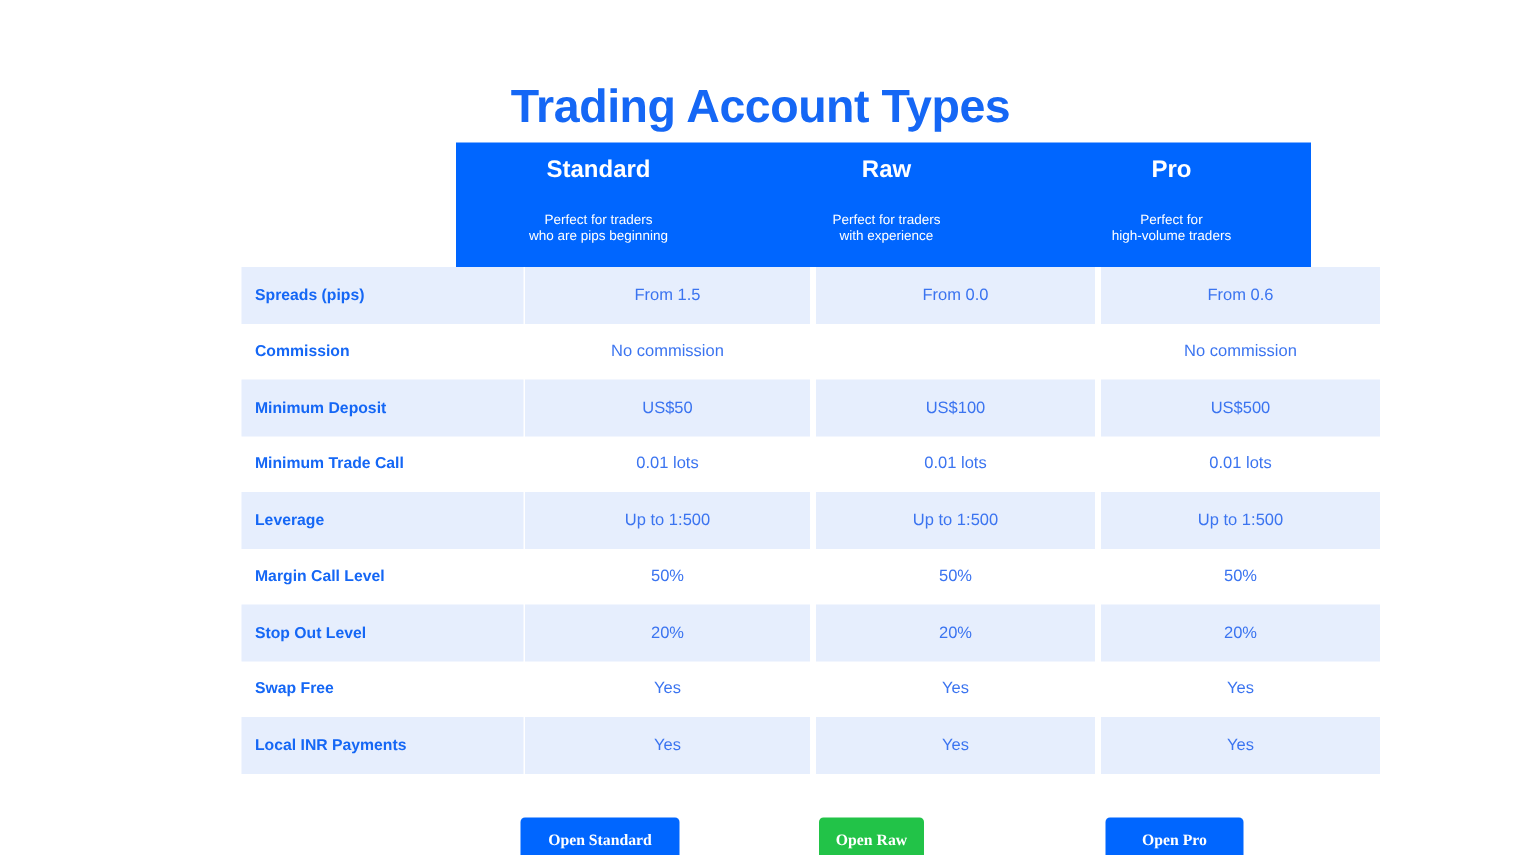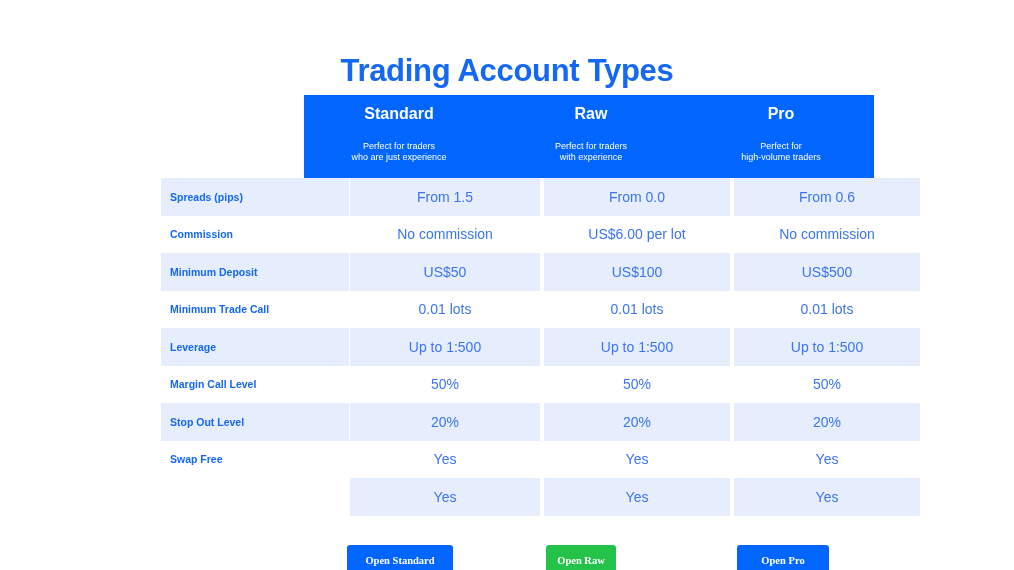--- a/index.html
+++ b/index.html
@@ -108,21 +108,21 @@
   }
   .cell.label {
     justify-content: flex-start;
     padding-left: 9px;
     font-size: 10.5px;
     font-weight: bold;
     color: #1567f5;
   }
   .cell.value {
     justify-content: center;
-    font-size: 14px;
+    font-size: 11px;
     color: #3b74f0;
   }
   .row.shaded .cell { background: #e6eefd; }
 
   
   .btn-row {
     position: absolute;
     left: 115px;
     top: 529px;
     width: 759px;
@@ -154,21 +154,21 @@
 <h1 id="page-title">Trading Account Types</h1>
 
 <div class="table">
 
 
   <div class="header-band"></div>
 
   <div class="header-cell col-0">
     <div class="header-name">Standard</div>
     <div class="header-sub">Perfect for traders</div>
-    <div class="header-sub">who are just experience</div>
+    <div class="header-sub">who are pips beginning</div>
   </div>
 
   <div class="header-cell col-1">
     <div class="header-name">Raw</div>
     <div class="header-sub">Perfect for traders</div>
     <div class="header-sub">with experience</div>
   </div>
 
   <div class="header-cell col-2">
     <div class="header-name">Pro</div>
@@ -179,21 +179,20 @@
   <div class="row shaded" style="top:83px">
     <div class="cell label col-label">Spreads (pips)</div>
     <div class="cell value col-0">From 1.5</div>
     <div class="cell value col-1">From 0.0</div>
     <div class="cell value col-2">From 0.6</div>
   </div>
 
   <div class="row" style="top:120.5px">
     <div class="cell label col-label">Commission</div>
     <div class="cell value col-0">No commission</div>
-    <div class="cell value col-1">US$6.00 per lot</div>
     <div class="cell value col-2">No commission</div>
   </div>
 
   <div class="row shaded" style="top:158px">
     <div class="cell label col-label">Minimum Deposit</div>
     <div class="cell value col-0">US$50</div>
     <div class="cell value col-1">US$100</div>
     <div class="cell value col-2">US$500</div>
   </div>
 
@@ -226,20 +225,21 @@
   </div>
 
   <div class="row" style="top:345.5px">
     <div class="cell label col-label">Swap Free</div>
     <div class="cell value col-0">Yes</div>
     <div class="cell value col-1">Yes</div>
     <div class="cell value col-2">Yes</div>
   </div>
 
   <div class="row shaded" style="top:383px">
+    <div class="cell label col-label">Local INR Payments</div>
     <div class="cell value col-0">Yes</div>
     <div class="cell value col-1">Yes</div>
     <div class="cell value col-2">Yes</div>
   </div>
 
 </div>
 
 <div class="btn-row">
   <button class="btn btn-0" style="background:#0066ff">Open Standard</button>
   <button class="btn btn-1" style="background:#22c348">Open Raw</button>

